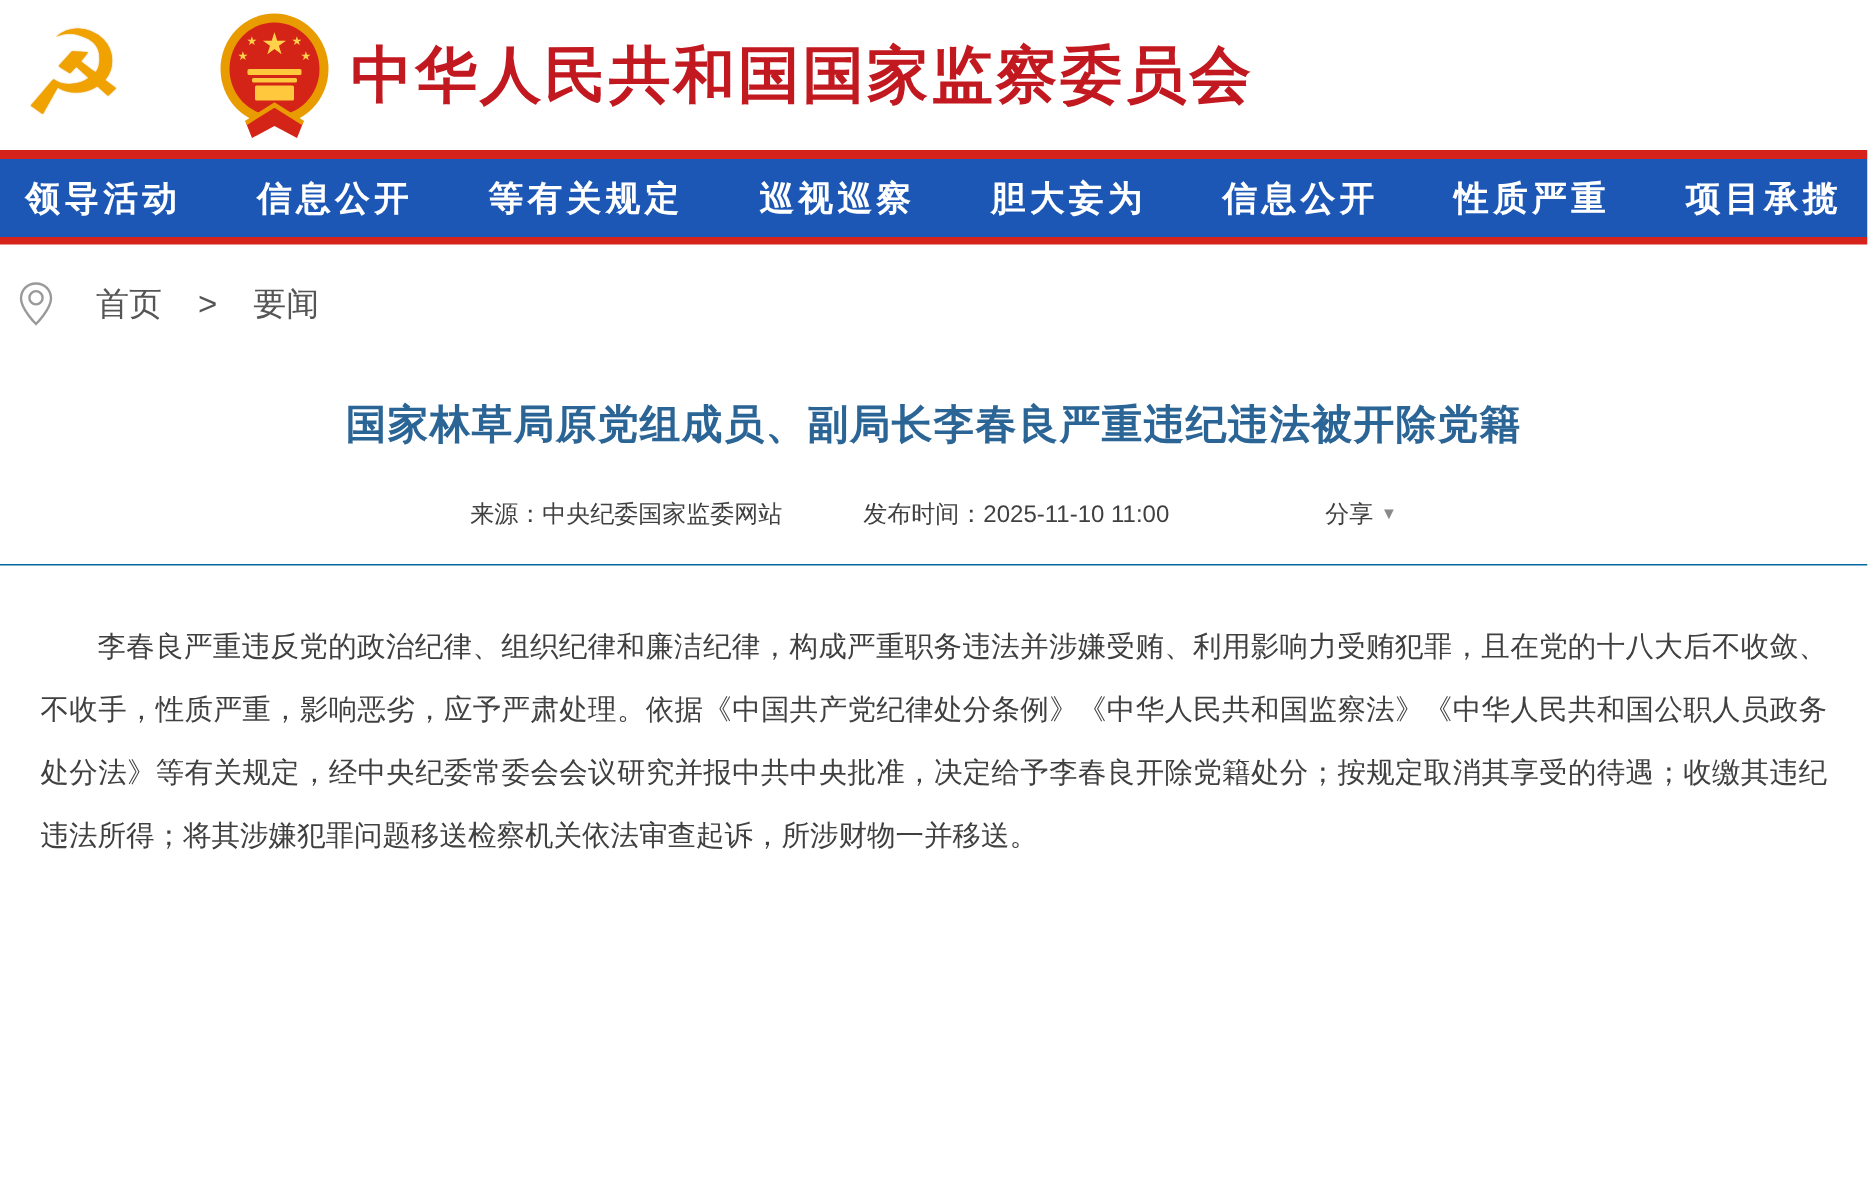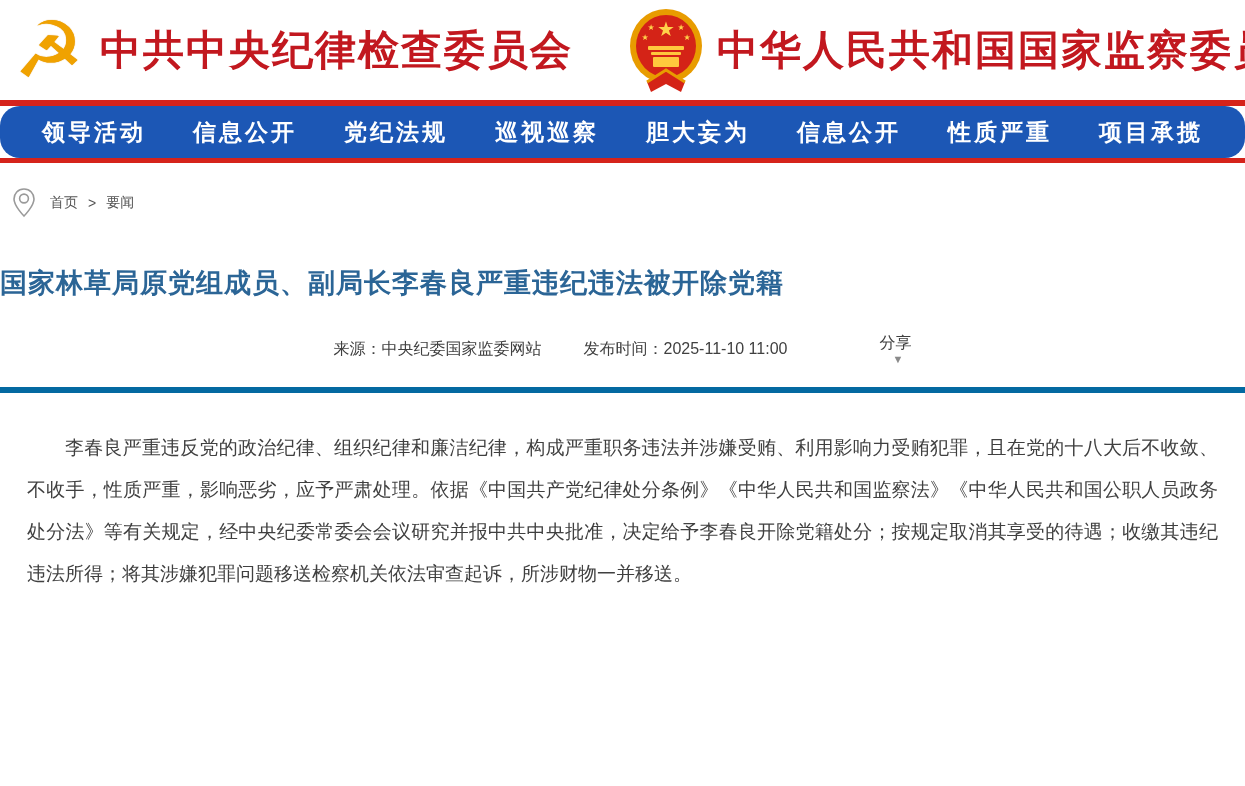--- a/index.html
+++ b/index.html
@@ -49,74 +49,74 @@
   
   .nav-wrap { width: 100%; }
   .nav-red-top { height: 6px; background: #d5231b; }
   .nav-red-bottom { height: 5px; background: #d5231b; }
   .nav-bar {
     height: 52px;
     background: #1c57b5;
     display: flex;
     align-items: center;
     justify-content: space-between;
-    padding: 0 42px;
-    border-radius: 20px;
+    padding: 0 17px;
   }
   .nav-item {
     color: #fff;
     font-size: 23px;
     font-weight: bold;
     letter-spacing: 3px;
     cursor: pointer;
     text-decoration: none;
   }
 
   
   .breadcrumb {
     display: flex;
     align-items: center;
     padding: 0 0 0 12px;
     height: 80px;
-    font-size: 14px;
+    font-size: 22px;
     color: #555;
+    gap: 14px;
   }
   .pin-icon { margin-right: 14px; display: inline-flex; }
   .crumb { color: #555; text-decoration: none; }
   .crumb-sep { margin: 0 10px; color: #555; }
 
   
   .article-title {
-    text-align: left;
+    text-align: center;
     font-size: 27px;
     font-weight: bold;
     color: #2b6596;
     letter-spacing: 1px;
     margin-top: 22px;
   }
   .article-meta {
     display: flex;
     justify-content: center;
     align-items: center;
     margin-top: 32px;
     padding-bottom: 22px;
     font-size: 16px;
     color: #404040;
-    border-bottom: 6px solid #0369a1;
+    border-bottom: 1px solid #0369a1;
+    gap: 12px;
   }
   .meta-item { white-space: nowrap; }
   .meta-source { }
   .meta-time { margin-left: 42px; }
   .meta-share {
     margin-left: 92px;
     cursor: pointer;
     display: inline-flex;
     align-items: center;
     color: #404040;
-    flex-direction: column;
   }
   .share-caret {
     font-size: 11px;
     color: #8a8a8a;
     margin-left: 5px;
     line-height: 1;
   }
 
   
   .article-body {
@@ -134,21 +134,20 @@
   .para-lead { font-weight: bold; color: #262626; }
 </style>
 </head>
 <body>
 
 <header class="site-header">
   <div class="org">
     <span class="emblem">
       <span class="party-glyph">☭</span>
     </span>
-    <span class="org-title">中共中央纪律检查委员会</span>
   </div>
   <div class="org">
     <span class="emblem">
       <svg width="78" height="84" viewBox="0 0 78 84">
         <ellipse cx="39" cy="38" rx="36" ry="37" fill="#e89c00"></ellipse>
         <ellipse cx="39" cy="38" rx="30" ry="31" fill="#d42317"></ellipse>
         <path d="M20 74 L39 62 L58 74 L54 84 L39 76 L24 84 Z" fill="#d42317"></path>
         <path d="M20 74 L39 62 L58 74" fill="none" stroke="#e89c00" stroke-width="3"></path>
         <text x="39" y="28" font-size="20" text-anchor="middle" fill="#ffd24a">★</text>
         <text x="24" y="22" font-size="8" text-anchor="middle" fill="#ffd24a">★</text>
@@ -162,21 +161,21 @@
     </span>
     <span class="org-title">中华人民共和国国家监察委员会</span>
   </div>
 </header>
 
 <div class="nav-wrap">
   <div class="nav-red-top"></div>
   <nav class="nav-bar">
     <a class="nav-item">领导活动</a>
     <a class="nav-item">信息公开</a>
-    <a class="nav-item">党纪法规</a>
+    <a class="nav-item">等有关规定</a>
     <a class="nav-item">巡视巡察</a>
     <a class="nav-item">胆大妄为</a>
     <a class="nav-item">信息公开</a>
     <a class="nav-item">性质严重</a>
     <a class="nav-item">项目承揽</a>
   </nav>
   <div class="nav-red-bottom"></div>
 </div>
 
 <div class="breadcrumb">

